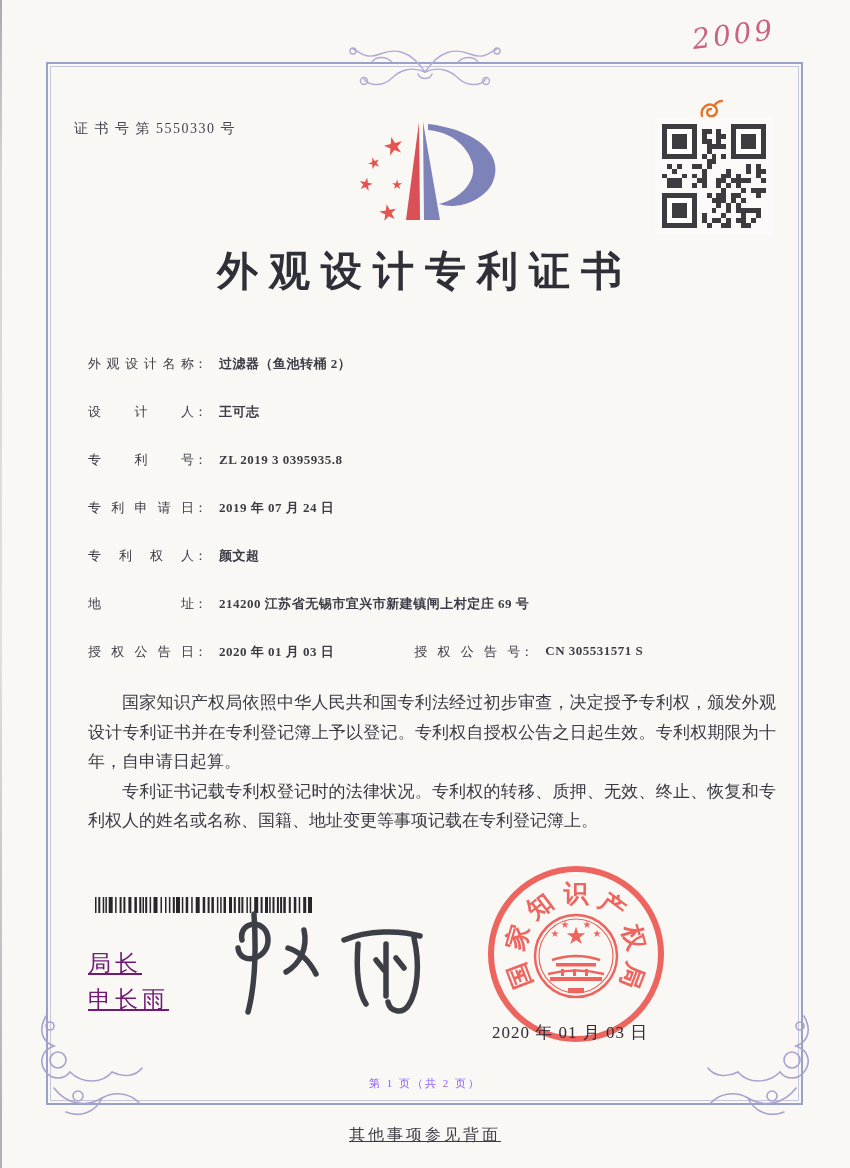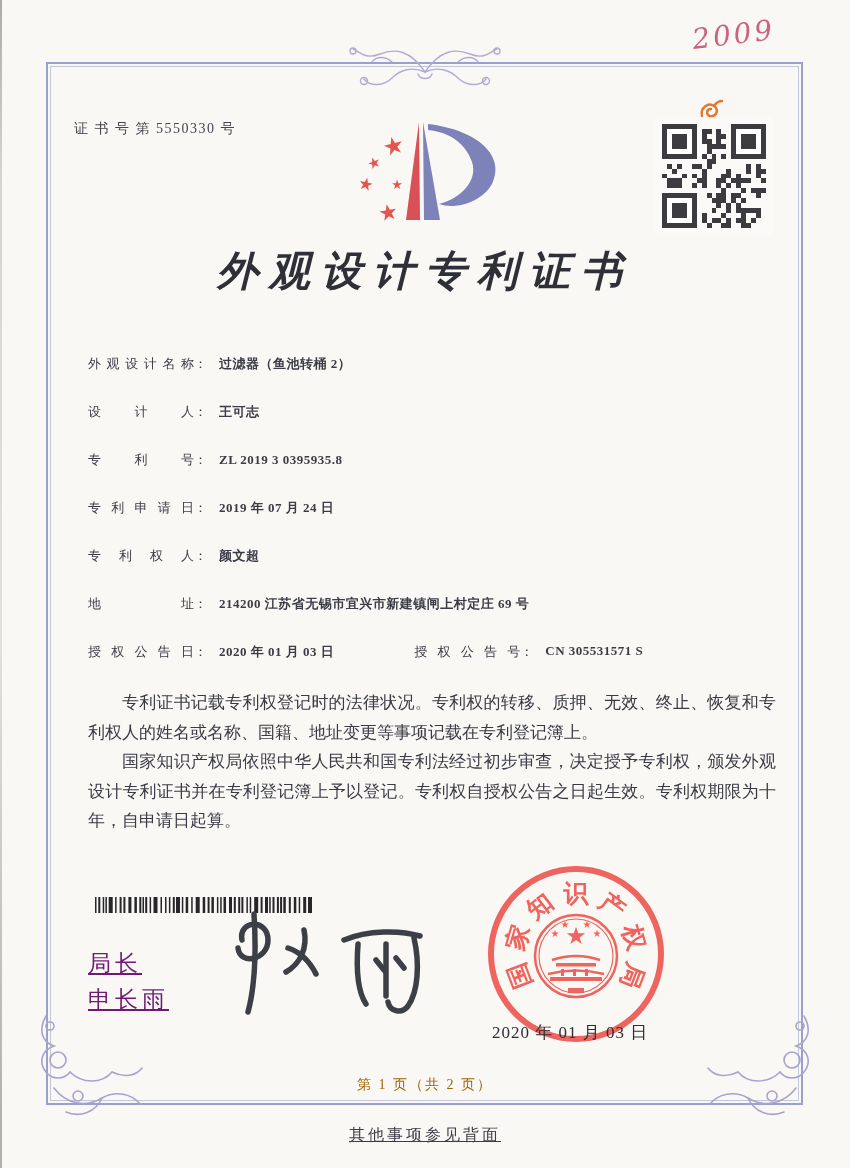--- a/index.html
+++ b/index.html
@@ -15,21 +15,21 @@
   .handwritten{left:692px;top:18px;font-size:28px;color:#c9637f;transform:rotate(-7deg);
                font-style:italic;letter-spacing:3px;font-family:"DejaVu Serif",serif;}
 
   .cert-no{left:74px;top:120px;font-size:14px;letter-spacing:1.5px;color:#44454e;}
 
   .logo{left:336px;top:108px;width:196px;height:130px;}
   .qr{left:655px;top:117px;width:118px;height:118px;}
   .orange-mark{left:696px;top:98px;width:28px;height:24px;}
 
   .title{left:0;right:0;top:244px;text-align:center;font-size:41px;font-weight:700;
-         letter-spacing:11px;color:#2e2f37;font-style:italic;}
+         letter-spacing:11px;color:#2e2f37;}
 
   .fields{left:88px;top:340px;width:690px;font-size:13px;color:#3b3c46;}
   .field-row{height:48px;display:flex;align-items:center;}
   .pair{display:flex;align-items:flex-start;}
   .pair.second{margin-left:80px;}
   .flabel{display:inline-block;width:106px;text-align:justify;text-align-last:justify;}
   .colon{margin-right:12px;}
   .fvalue{letter-spacing:.5px;white-space:nowrap;font-weight:bold;}
 
   .paragraphs{left:88px;top:688px;width:688px;font-size:17px;line-height:29.5px;
@@ -37,21 +37,21 @@
   .paragraphs p{margin:0;text-indent:2em;}
 
   .barcode{left:95px;top:897px;width:218px;height:16px;}
 
   .signer{left:88px;top:946px;font-size:23px;line-height:36px;letter-spacing:4px;color:#701a75;text-decoration:underline;}
   .signature{left:208px;top:908px;width:250px;height:125px;}
 
   .seal{left:486px;top:864px;width:180px;height:180px;opacity:.93;}
   .seal-date{left:492px;top:1021px;font-size:17px;letter-spacing:1px;color:#2d2e35;white-space:nowrap;}
 
-  .page-num{left:0;right:0;top:1076px;text-align:center;font-size:14px;letter-spacing:2px;color:#a16207;}
+  .page-num{left:0;right:0;top:1076px;text-align:center;font-size:11px;letter-spacing:2px;color:#8b5cf6;}
   .back-note{left:0;right:0;top:1125px;text-align:center;font-size:16px;letter-spacing:3px;color:#3c3d46;text-decoration:underline;}
 
   .orn-top{left:340px;top:40px;width:170px;height:56px;}
   .orn-bl{left:28px;top:1014px;width:130px;height:120px;}
   .orn-br{left:692px;top:1014px;width:130px;height:120px;transform:scaleX(-1);}
 </style>
 </head>
 <body>
 
 <div class="page">
@@ -278,22 +278,22 @@
       </span>
       <span class="pair second">
         <span class="flabel">授权公告号</span>
           <span class="colon">：</span>
         <span class="fvalue">CN 305531571 S</span>
       </span>
     </div>
   </div>
 
   <div class="abs paragraphs">
+    <p>国家知识产权局依照中华人民共和国专利法经过初步审查，决定授予专利权，颁发外观设计专利证书并在专利登记簿上予以登记。专利权自授权公告之日起生效。专利权期限为十年，自申请日起算。</p>
     <p>专利证书记载专利权登记时的法律状况。专利权的转移、质押、无效、终止、恢复和专利权人的姓名或名称、国籍、地址变更等事项记载在专利登记簿上。</p>
-    <p>国家知识产权局依照中华人民共和国专利法经过初步审查，决定授予专利权，颁发外观设计专利证书并在专利登记簿上予以登记。专利权自授权公告之日起生效。专利权期限为十年，自申请日起算。</p>
   </div>
 
   <div class="abs barcode" id="barcode"><svg width="218" height="16" viewBox="0 0 218 16">
         <rect x="0.0" y="0" width="1.5" height="16" fill="#26262b"></rect>
         <rect x="3.3" y="0" width="2" height="16" fill="#26262b"></rect>
         <rect x="7.7" y="0" width="1.5" height="16" fill="#26262b"></rect>
         <rect x="10.4" y="0" width="1.5" height="16" fill="#26262b"></rect>
         <rect x="13.7" y="0" width="4" height="16" fill="#26262b"></rect>
         <rect x="20.1" y="0" width="1.5" height="16" fill="#26262b"></rect>
         <rect x="24.6" y="0" width="2" height="16" fill="#26262b"></rect>

